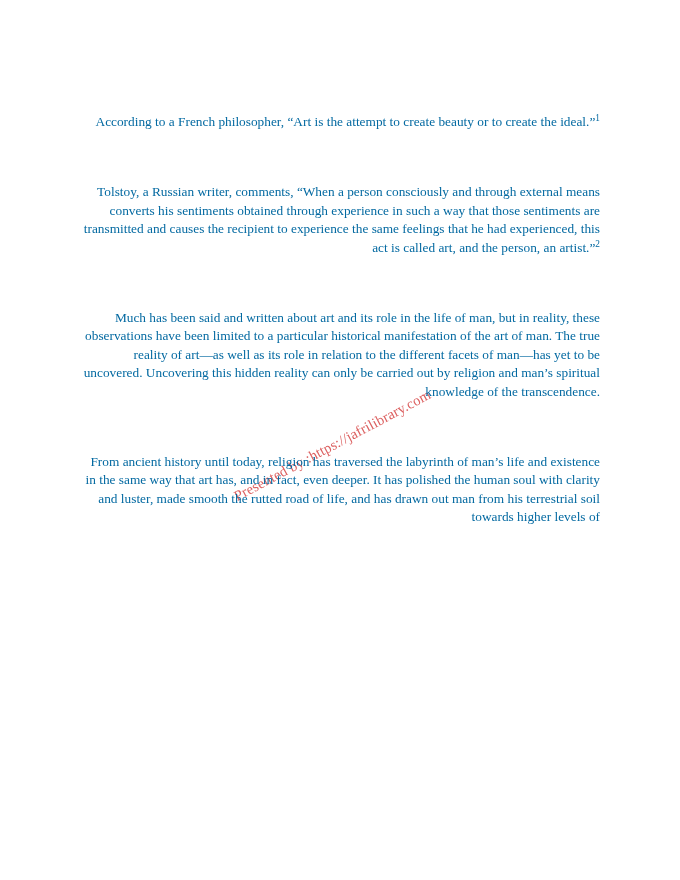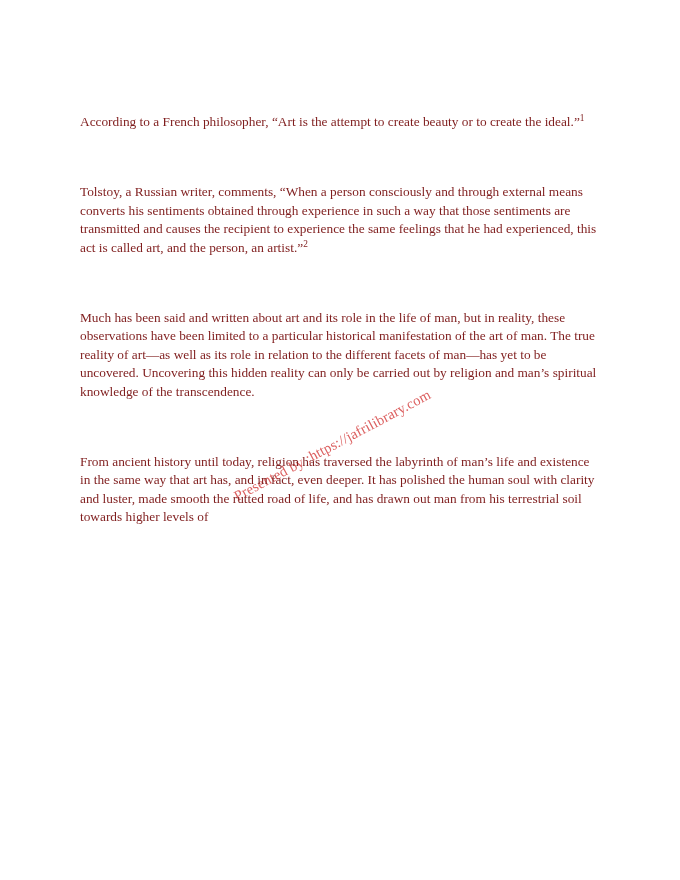--- a/index.html
+++ b/index.html
@@ -23,22 +23,22 @@
     position: absolute;
     left: 80px;
     top: 113px;
     width: 520px;
     z-index: 2;
   }
   p.para {
     margin: 0 0 52px 0;
     font-size: 13.33px;
     line-height: 18.4px;
-    color: #7f1d1d;
-    text-align: left;
+    color: #0369a1;
+    text-align: right;
     word-spacing: normal;
   }
   p.para:last-child {
     margin-bottom: 8px;
   }
   sup.fn {
     font-size: 0.7em;
     line-height: 0;
     vertical-align: super;
   }

